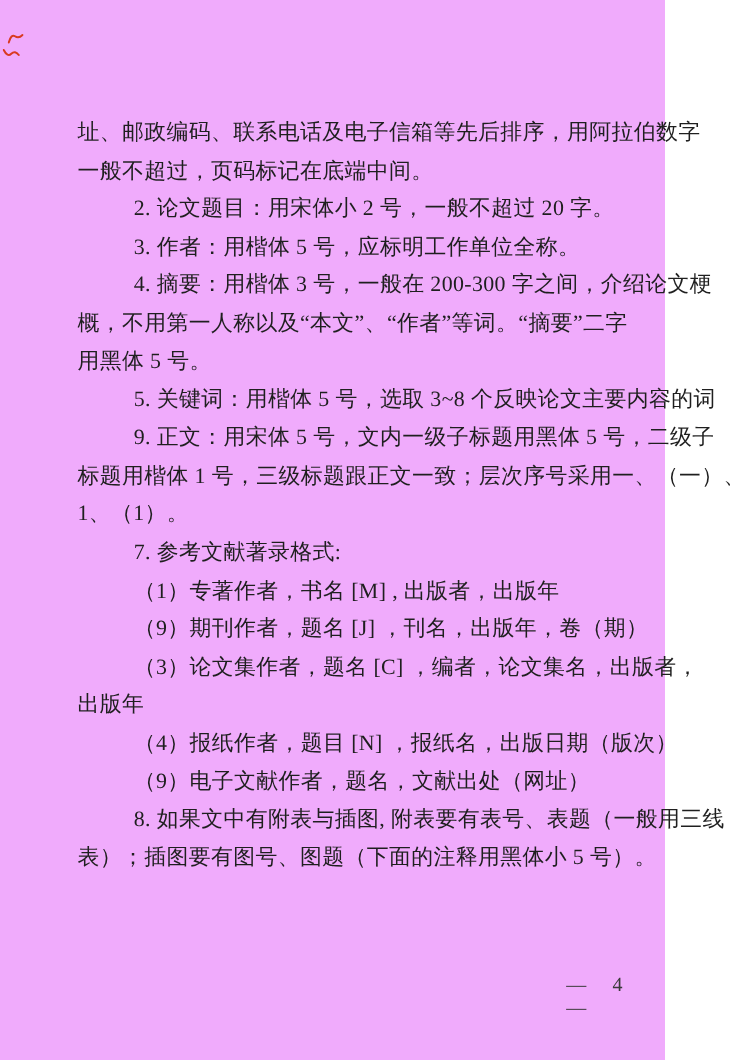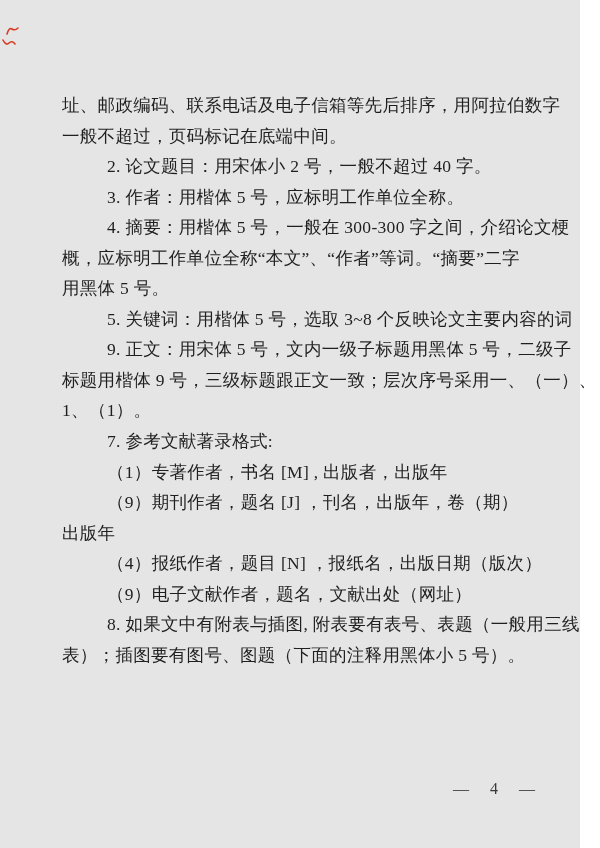--- a/index.html
+++ b/index.html
@@ -3,22 +3,22 @@
 <meta charset="utf-8">
 <style>
   html, body { margin: 0; padding: 0; }
   body {
     width: 600px; height: 848px;
     background: #ffffff;
     overflow: hidden;
   }
   .page {
     position: relative;
-    width: 580px; height: 848px;
-    background: #e5e5e5;
+    width: 532px; height: 848px;
+    background: #f0abfc;
     font-family: "Liberation Serif", "DejaVu Serif", serif;
     color: #1f1f1f;
   }
   .red-marks { position: absolute; left: 0; top: 0; }
   .textblock {
     position: absolute;
     left: 62px; top: 90px;
     width: 482px;
   }
   .ln {
@@ -49,32 +49,33 @@
       <path d="M1 8 Q3 1 6 3 T12 2" fill="none" stroke-width="1.6" stroke-linecap="round" stroke="#d93a21"></path>
     </svg>
     <svg style="position:absolute;left:2px;top:38px" width="14" height="9" viewBox="0 0 14 9">
       <path d="M1 2 Q4 8 7 5 T13 6" fill="none" stroke-width="1.6" stroke-linecap="round" stroke="#d93a21"></path>
     </svg>
   </div>
 
   <div class="textblock">
     <div class="ln">址、邮政编码、联系电话及电子信箱等先后排序，用阿拉伯数字</div>
     <div class="ln">一般不超过，页码标记在底端中间。</div>
-    <div class="ln indent">2. 论文题目：用宋体小 2 号，一般不超过 40 字。</div>
+    <div class="ln indent">2. 论文题目：用宋体小 2 号，一般不超过 20 字。</div>
     <div class="ln indent">3. 作者：用楷体 5 号，应标明工作单位全称。</div>
-    <div class="ln indent">4. 摘要：用楷体 5 号，一般在 300-300 字之间，介绍论文梗</div>
-    <div class="ln">概，应标明工作单位全称“本文”、“作者”等词。“摘要”二字</div>
+    <div class="ln indent">4. 摘要：用楷体 3 号，一般在 200-300 字之间，介绍论文梗</div>
+    <div class="ln">概，不用第一人称以及“本文”、“作者”等词。“摘要”二字</div>
     <div class="ln">用黑体 5 号。</div>
     <div class="ln indent">5. 关键词：用楷体 5 号，选取 3~8 个反映论文主要内容的词</div>
     <div class="ln indent">9. 正文：用宋体 5 号，文内一级子标题用黑体 5 号，二级子</div>
-    <div class="ln">标题用楷体 9 号，三级标题跟正文一致；层次序号采用一、（一）、</div>
+    <div class="ln">标题用楷体 1 号，三级标题跟正文一致；层次序号采用一、（一）、</div>
     <div class="ln">1、（1）。</div>
     <div class="ln indent">7. 参考文献著录格式:</div>
     <div class="ln indent">（1）专著作者，书名 [M] , 出版者，出版年</div>
     <div class="ln indent">（9）期刊作者，题名 [J] ，刊名，出版年，卷（期）</div>
+    <div class="ln indent">（3）论文集作者，题名 [C] ，编者，论文集名，出版者，</div>
     <div class="ln">出版年</div>
     <div class="ln indent">（4）报纸作者，题目 [N] ，报纸名，出版日期（版次）</div>
     <div class="ln indent">（9）电子文献作者，题名，文献出处（网址）</div>
     <div class="ln indent">8. 如果文中有附表与插图, 附表要有表号、表题（一般用三线</div>
     <div class="ln">表）；插图要有图号、图题（下面的注释用黑体小 5 号）。</div>
   </div>
 
   <div class="footer">— 4 —</div>
 
 </div>

